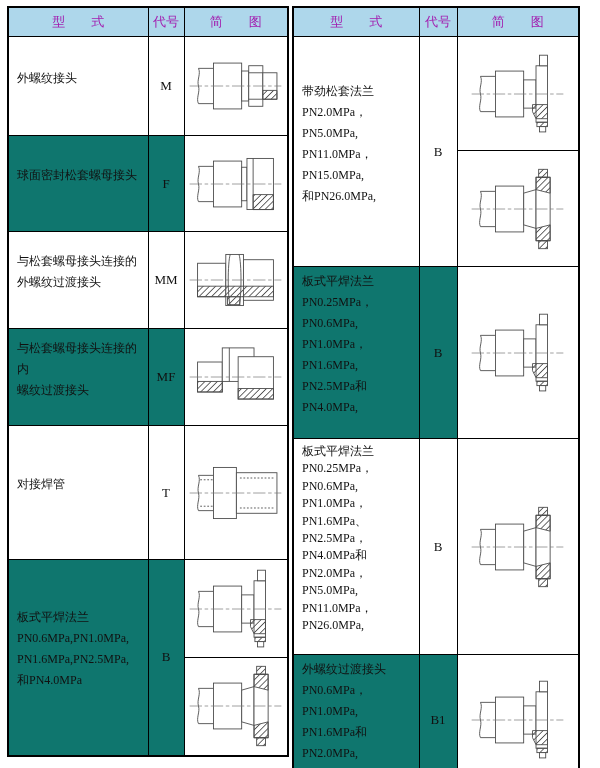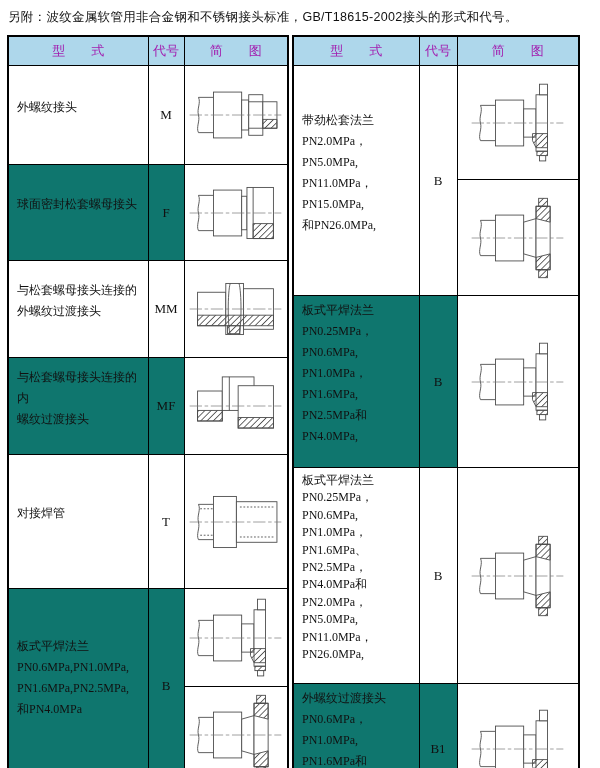--- a/index.html
+++ b/index.html
@@ -34,21 +34,20 @@
 
 <svg width="0" height="0" style="position:absolute" aria-hidden="true">
   <defs>
     <pattern id="h" width="5" height="5" patternUnits="userSpaceOnUse" patternTransform="rotate(45)">
       <line x1="0" y1="0" x2="0" y2="5" stroke="#555" stroke-width="2"></line>
     </pattern>
   </defs>
 </svg>
 
 <div class="page">
-  <div class="title">另附：波纹金属软管用非合金钢和不锈钢接头标准，GB/T18615-2002接头的形式和代号。</div>
 
   <div class="tables">
 
     <table>
       <colgroup>
           <col style="width:140px">
           <col style="width:36px">
           <col style="width:104px">
         </colgroup>
       <tbody>

